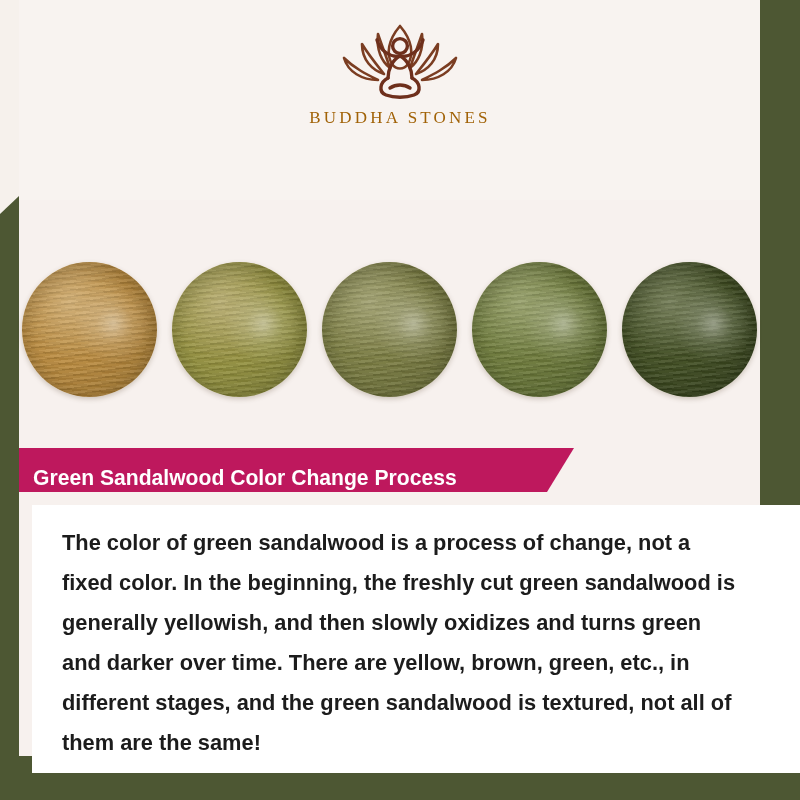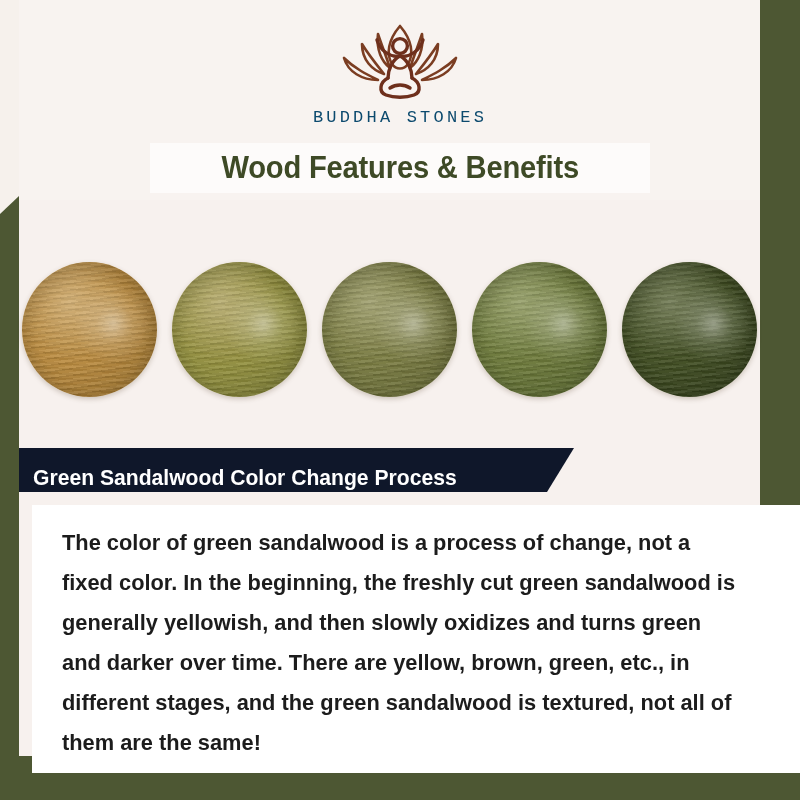--- a/index.html
+++ b/index.html
@@ -47,22 +47,22 @@
 
   
   .logo-wrap{
     position:absolute;left:0;right:0;top:20px;height:120px;
     display:flex;flex-direction:column;align-items:center;justify-content:flex-start;
     z-index:5;
   }
   .logo-mark{width:160px;height:84px;}
   .logo-text{
     margin-top:4px;
-    font-family:Liberation Mono, monospace;
-    font-size:17px;letter-spacing:3.2px;color:#0c4a6e;font-weight:400;
+    font-family:Liberation Serif, serif;
+    font-size:17px;letter-spacing:3.2px;color:#a16207;font-weight:400;
     white-space:nowrap;
   }
 
   
   .heading-band{
     position:absolute;left:150px;top:143px;width:500px;height:50px;
     background:#fdfbfa;
     display:flex;align-items:center;justify-content:center;
     z-index:5;
   }
@@ -95,21 +95,21 @@
     position:absolute;inset:0;border-radius:50%;
     background:
       radial-gradient(circle at 68% 46%, rgba(255,255,255,.42) 0%, rgba(255,255,255,.14) 16%, rgba(255,255,255,0) 34%),
       radial-gradient(circle at 36% 30%, rgba(255,255,255,.22) 0%, rgba(255,255,255,0) 45%),
       radial-gradient(circle at 50% 55%, rgba(0,0,0,0) 52%, rgba(0,0,0,.30) 100%);
   }
 
   
   .section-banner{
     position:absolute;left:19px;top:448px;width:555px;height:59px;
-    background:#0f172a;
+    background:#be185d;
     clip-path:polygon(0 0, 555px 0, 528px 44px, 0 44px);
     display:flex;align-items:center;
     z-index:6;
     text-align:center;
   }
   .section-banner .banner-text{
     color:#ffffff;font-size:22px;font-weight:bold;
     margin-left:14px;white-space:nowrap;
     transform:scaleX(0.96);transform-origin:left center;
   }
@@ -167,23 +167,20 @@
         <path d="M80 36 C 72 40, 68 50, 68 58"></path>
         <path d="M80 36 C 88 40, 92 50, 92 58"></path>
 
         <path d="M68 58 C 60 62, 58 72, 66 75 C 74 78, 86 78, 94 75 C 102 72, 100 62, 92 58"></path>
         <path d="M70 68 C 76 64, 84 64, 90 68"></path>
       </g>
     </svg>
     <div class="logo-text">BUDDHA STONES</div>
   </div>
 
-  <div class="heading-band">
-    <div class="heading-text">Wood Features &amp; Benefits</div>
-  </div>
 
   <div class="bead-row">
     <div class="bead" style="background: radial-gradient(circle at 36% 32%, rgb(199, 154, 78) 0%, rgb(185, 138, 62) 48%, rgb(143, 106, 43) 100%);">
       <div class="grain"></div>
       <div class="shine"></div>
     </div>
     <div class="bead" style="background: radial-gradient(circle at 36% 32%, rgb(168, 154, 77) 0%, rgb(148, 145, 63) 48%, rgb(110, 112, 48) 100%);">
       <div class="grain"></div>
       <div class="shine"></div>
     </div>

